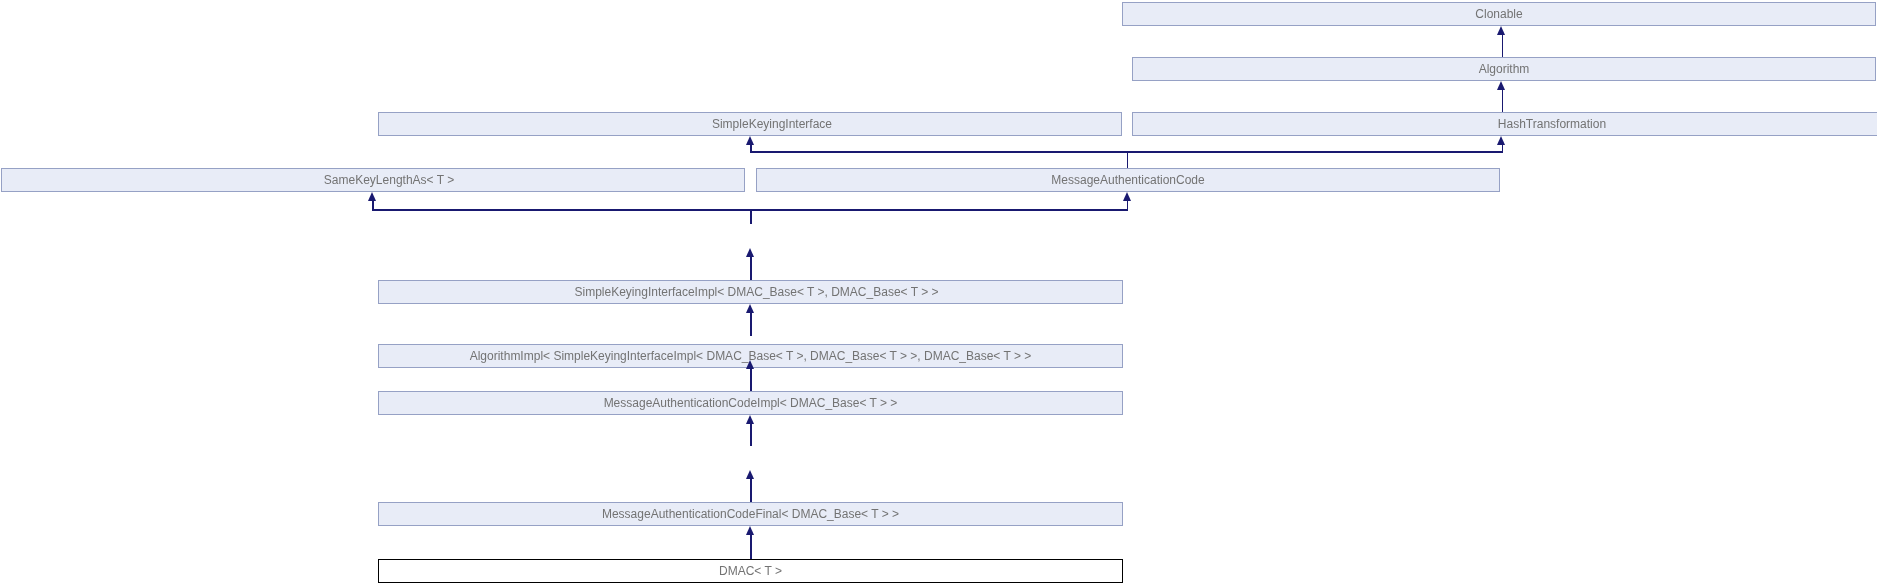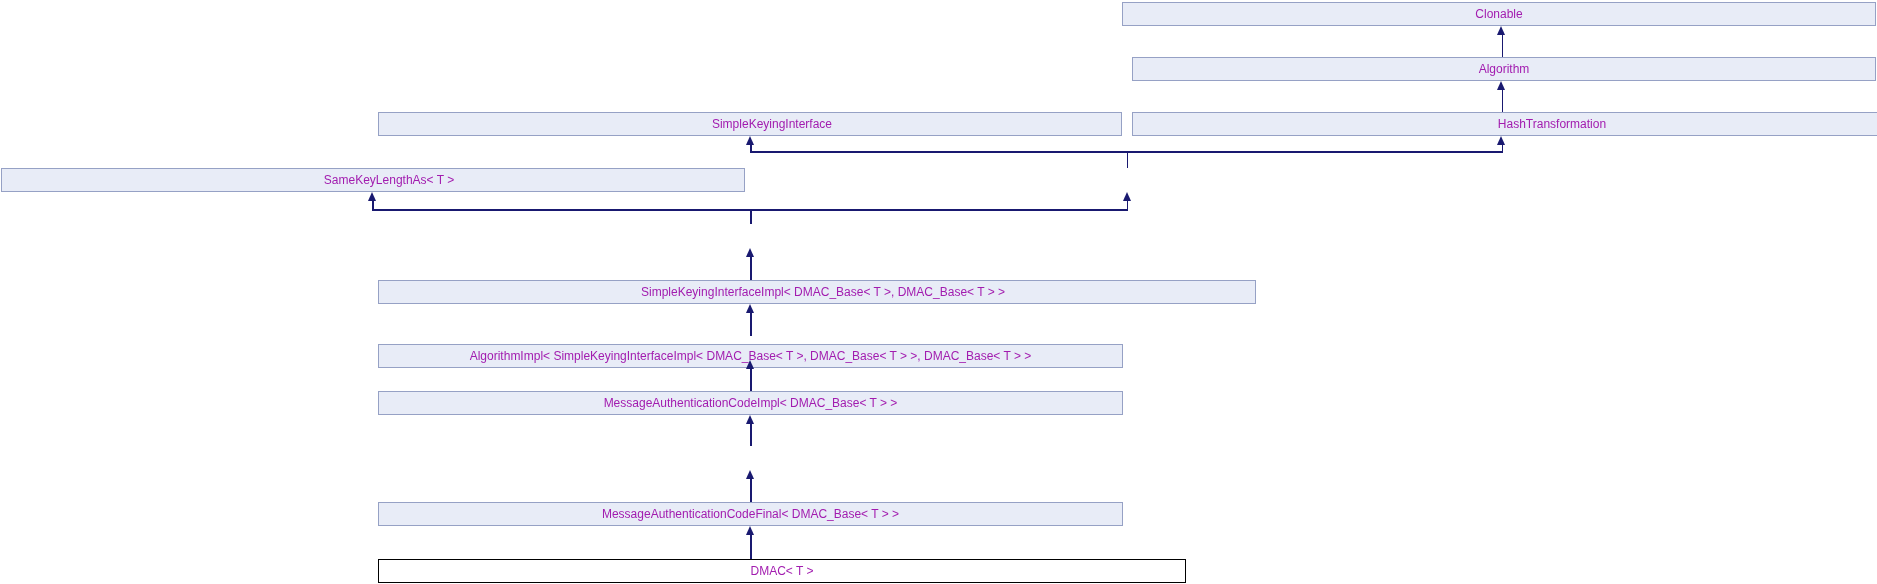--- a/index.html
+++ b/index.html
@@ -13,21 +13,21 @@
     height: 584px;
     background: #ffffff;
     font-family: "Liberation Sans", sans-serif;
     overflow: hidden;
   }
   .node {
     position: absolute;
     box-sizing: border-box;
     background: #e8ecf7;
     border: 1px solid #96a1c5;
-    color: #a21caf;
+    color: #737373;
     font-size: 12px;
     text-align: center;
     white-space: nowrap;
     overflow: hidden;
     line-height: 22px;
     height: 24px;
     cursor: pointer;
   }
   .node.focus {
     background: #ffffff;
@@ -59,32 +59,33 @@
 <div id="canvas">
 
   <div class="node" style="left:1122px; top:2px; width:754px;">Clonable</div>
 
   <div class="node" style="left:1132px; top:57px; width:744px;">Algorithm</div>
 
   <div class="node" style="left:378px; top:112px; width:744px;padding-left:44px;">SimpleKeyingInterface</div>
   <div class="node" style="left:1132px; top:112px; width:840px;">HashTransformation</div>
 
   <div class="node" style="left:1px; top:168px; width:744px;padding-left:32px;">SameKeyLengthAs&lt; T &gt;</div>
+  <div class="node" style="left:756px; top:168px; width:744px;">MessageAuthenticationCode</div>
 
 
-  <div class="node" style="left:378px; top:280px; width:878px;padding-left:12px;">SimpleKeyingInterfaceImpl&lt; DMAC_Base&lt; T &gt;, DMAC_Base&lt; T &gt; &gt;</div>
+  <div class="node" style="left:378px; top:280px; width:745px;padding-left:12px;">SimpleKeyingInterfaceImpl&lt; DMAC_Base&lt; T &gt;, DMAC_Base&lt; T &gt; &gt;</div>
 
   <div class="node" style="left:378px; top:344px; width:745px;">AlgorithmImpl&lt; SimpleKeyingInterfaceImpl&lt; DMAC_Base&lt; T &gt;, DMAC_Base&lt; T &gt; &gt;, DMAC_Base&lt; T &gt; &gt;</div>
 
   <div class="node" style="left:378px; top:391px; width:745px;">MessageAuthenticationCodeImpl&lt; DMAC_Base&lt; T &gt; &gt;</div>
 
 
   <div class="node" style="left:378px; top:502px; width:745px;">MessageAuthenticationCodeFinal&lt; DMAC_Base&lt; T &gt; &gt;</div>
 
-  <div class="node focus" style="left:378px; top:559px; width:808px;">DMAC&lt; T &gt;</div>
+  <div class="node focus" style="left:378px; top:559px; width:745px;">DMAC&lt; T &gt;</div>
 
   <div class="arrowhead" style="left:1497px; top:26px;"></div>
   <div class="vline" style="left:1501.5px; top:34px; height:23px;"></div>
 
   <div class="arrowhead" style="left:1497px; top:81px;"></div>
   <div class="vline" style="left:1501.5px; top:89px; height:23px;"></div>
 
   <div class="arrowhead" style="left:745.5px; top:136px;"></div>
   <div class="vline" style="left:750px; top:144px; height:8.5px;"></div>
   <div class="arrowhead" style="left:1497px; top:136px;"></div>

